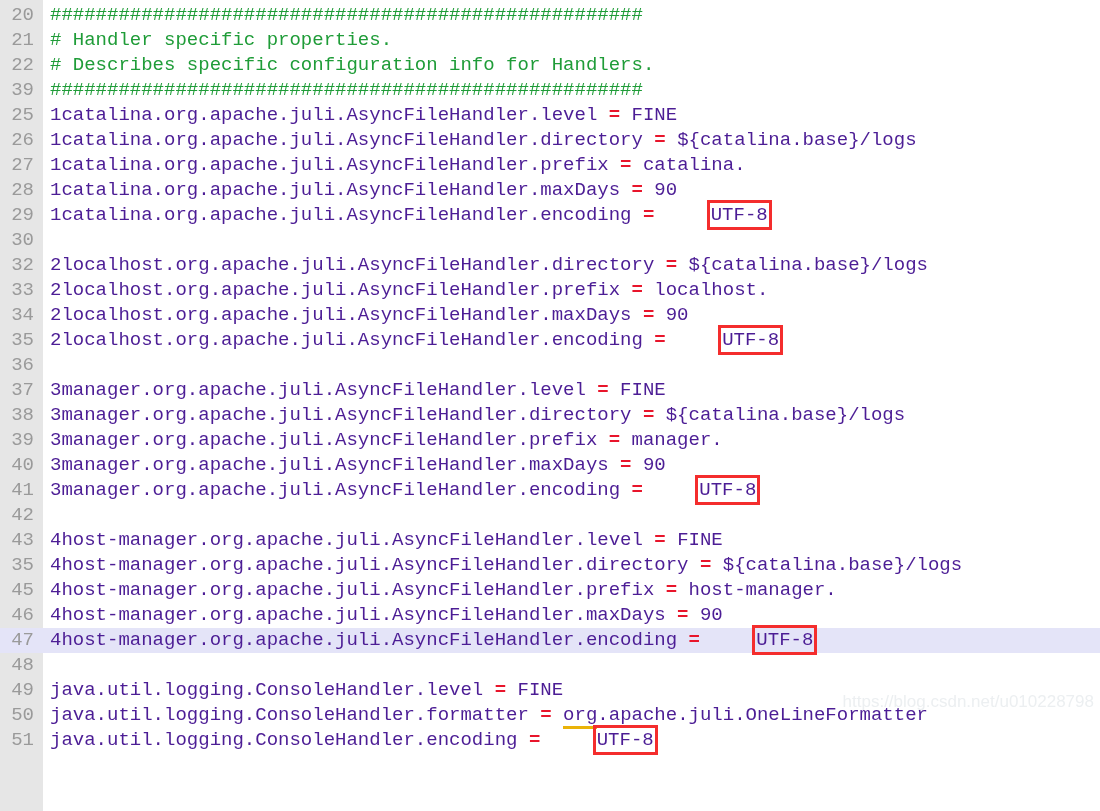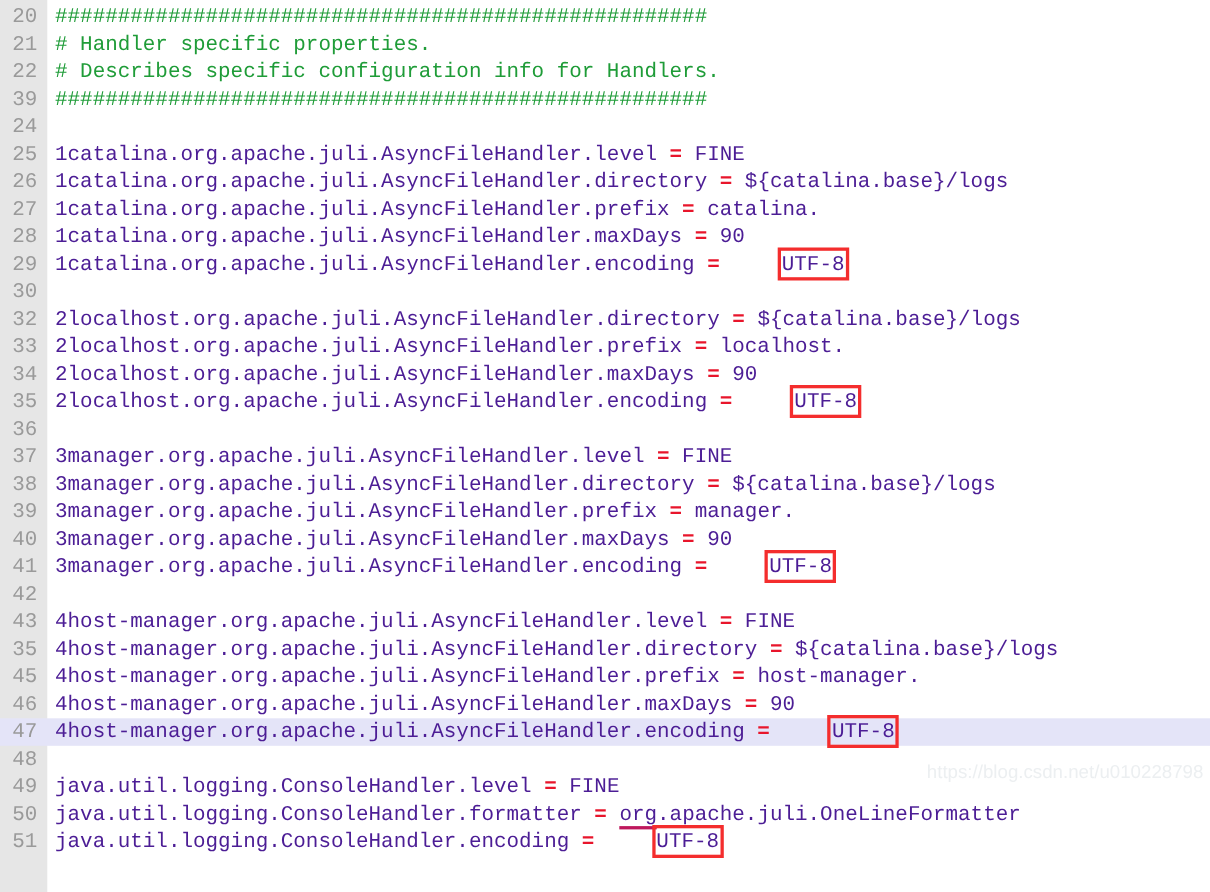--- a/index.html
+++ b/index.html
@@ -87,21 +87,21 @@
     content: "";
     position: absolute;
     left: -3px;
     right: -3px;
     top: -3px;
     bottom: -2px;
     border: 3px solid #f42d2d;
     pointer-events: none;
   }
   .redline {
-    border-bottom: 3px solid #be185d;
+    border-bottom: 3px solid #eab308;
   }
 
   
   #watermark {
     position: absolute;
     right: 6px;
     bottom: 2px;
     z-index: 6;
     color: #eceff1;
     font-size: 17px;
@@ -115,21 +115,20 @@
 
 <div id="editor">
 
   <div id="gutter"></div>
 
   <div id="code-area">
       <div class="line"><span class="lineno">20</span><span class="code"><span class="comment">####################################################</span></span></div>
       <div class="line"><span class="lineno">21</span><span class="code"><span class="comment"># Handler specific properties.</span></span></div>
       <div class="line"><span class="lineno">22</span><span class="code"><span class="comment"># Describes specific configuration info for Handlers.</span></span></div>
       <div class="line"><span class="lineno">39</span><span class="code"><span class="comment">####################################################</span></span></div>
-      <div class="line"><span class="lineno">24</span><span class="code"><span></span></span></div>
       <div class="line"><span class="lineno">25</span><span class="code"><span class="plain">1catalina.org.apache.juli.AsyncFileHandler.level</span><span class="op"> = </span><span class="plain">FINE</span></span></div>
       <div class="line"><span class="lineno">26</span><span class="code"><span class="plain">1catalina.org.apache.juli.AsyncFileHandler.directory</span><span class="op"> = </span><span class="plain">${catalina.base}/logs</span></span></div>
       <div class="line"><span class="lineno">27</span><span class="code"><span class="plain">1catalina.org.apache.juli.AsyncFileHandler.prefix</span><span class="op"> = </span><span class="plain">catalina.</span></span></div>
       <div class="line"><span class="lineno">28</span><span class="code"><span class="plain">1catalina.org.apache.juli.AsyncFileHandler.maxDays</span><span class="op"> = </span><span class="plain">90</span></span></div>
       <div class="line"><span class="lineno">29</span><span class="code"><span class="plain">1catalina.org.apache.juli.AsyncFileHandler.encoding</span><span class="op"> = </span><span class="plain boxed">UTF-8</span></span></div>
       <div class="line"><span class="lineno">30</span><span class="code"><span></span></span></div>
       <div class="line"><span class="lineno">32</span><span class="code"><span class="plain">2localhost.org.apache.juli.AsyncFileHandler.directory</span><span class="op"> = </span><span class="plain">${catalina.base}/logs</span></span></div>
       <div class="line"><span class="lineno">33</span><span class="code"><span class="plain">2localhost.org.apache.juli.AsyncFileHandler.prefix</span><span class="op"> = </span><span class="plain">localhost.</span></span></div>
       <div class="line"><span class="lineno">34</span><span class="code"><span class="plain">2localhost.org.apache.juli.AsyncFileHandler.maxDays</span><span class="op"> = </span><span class="plain">90</span></span></div>
       <div class="line"><span class="lineno">35</span><span class="code"><span class="plain">2localhost.org.apache.juli.AsyncFileHandler.encoding</span><span class="op"> = </span><span class="plain boxed">UTF-8</span></span></div>

